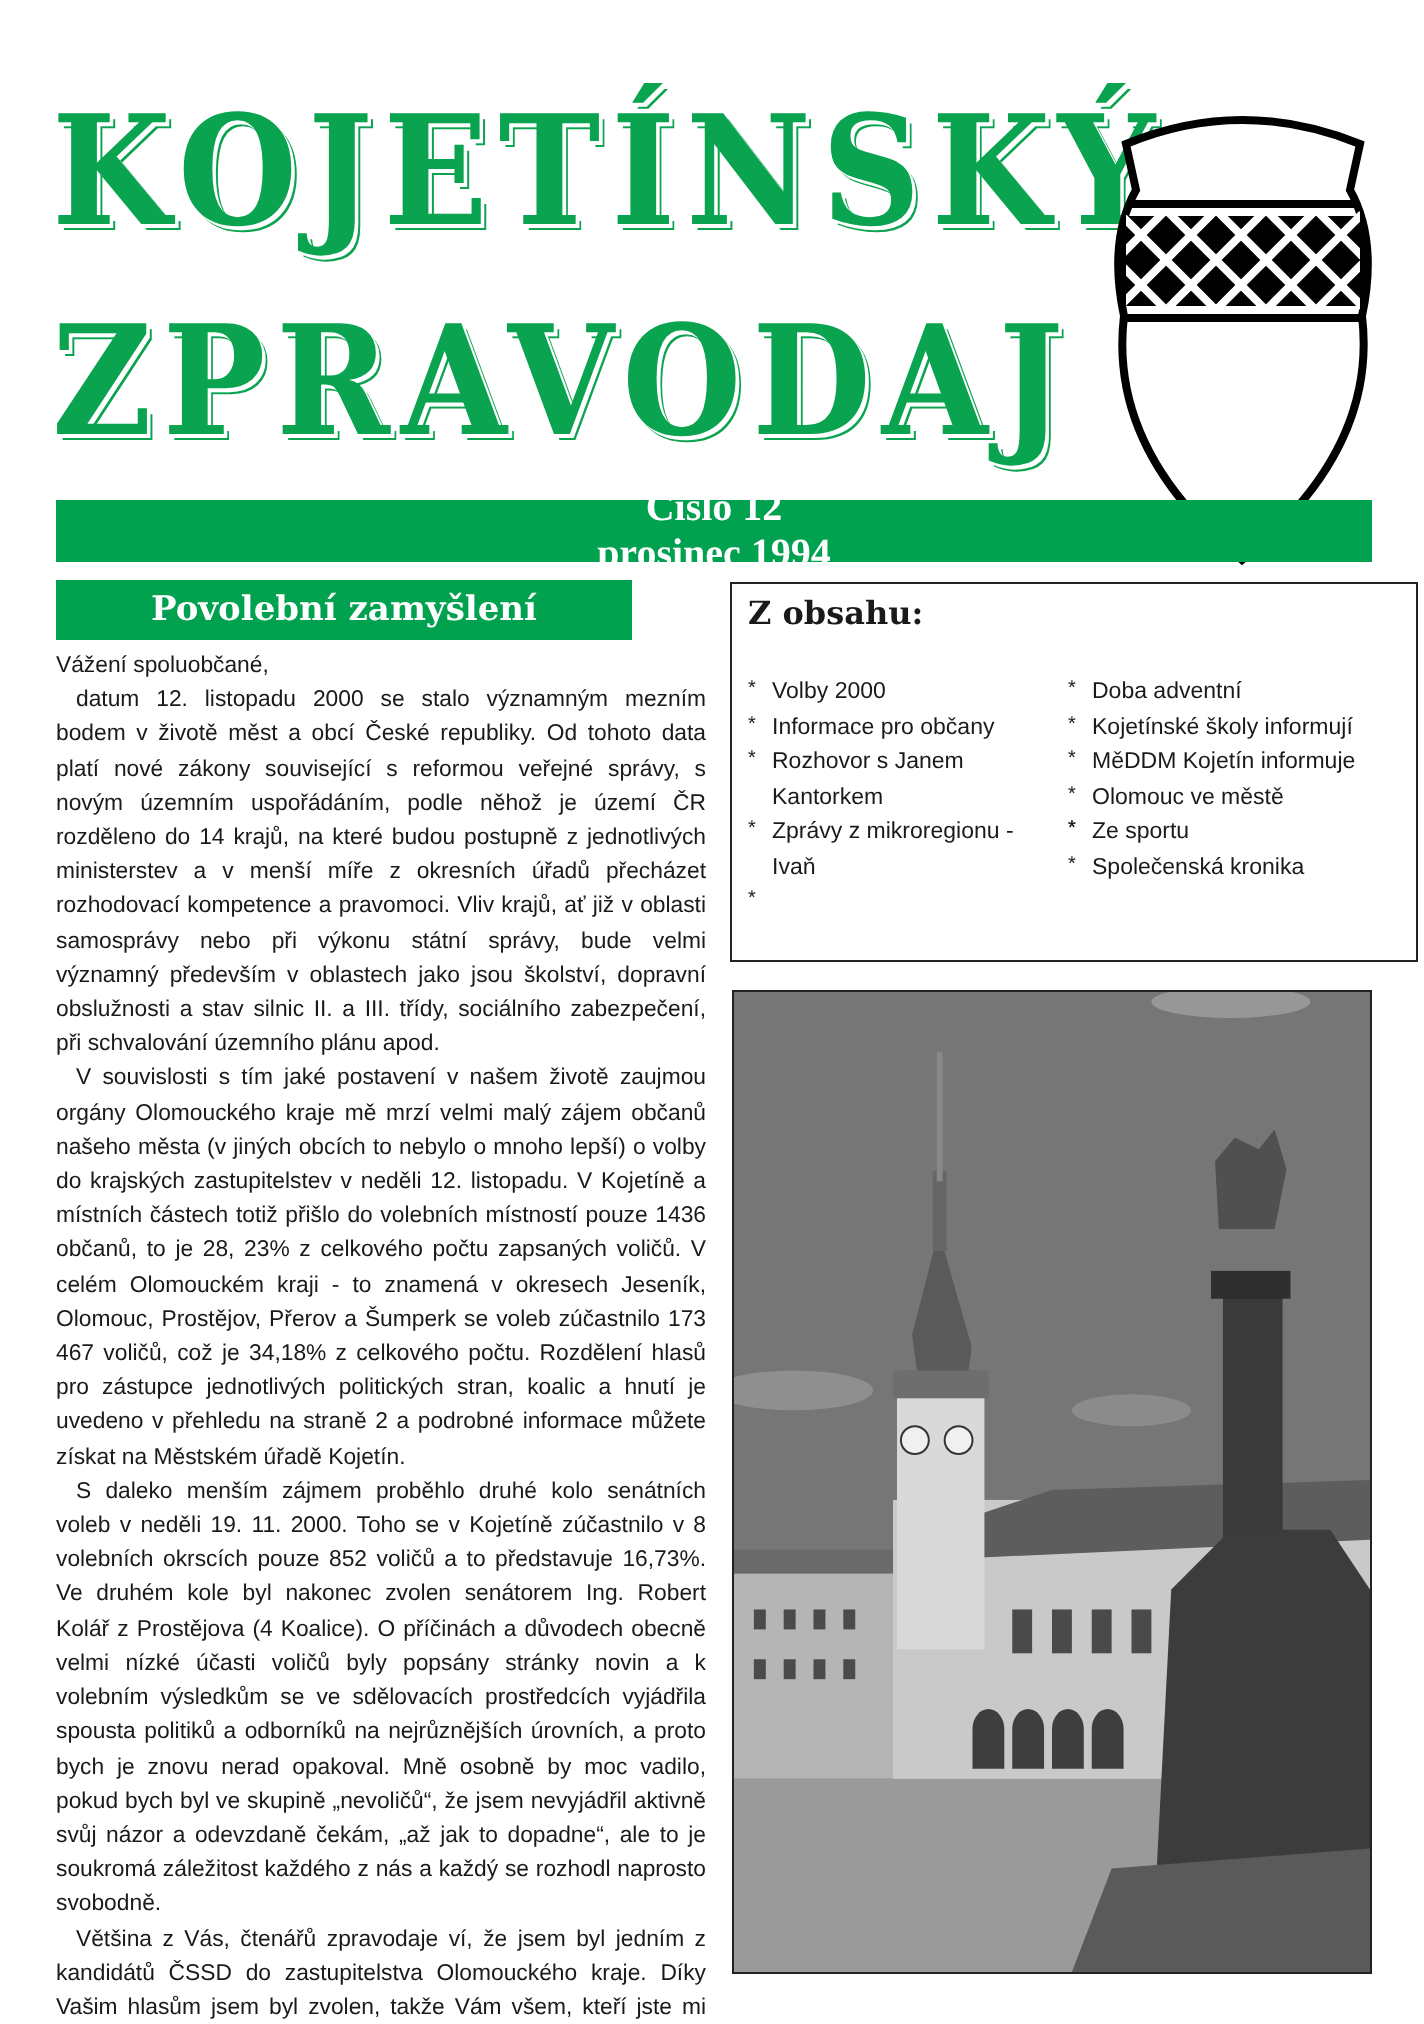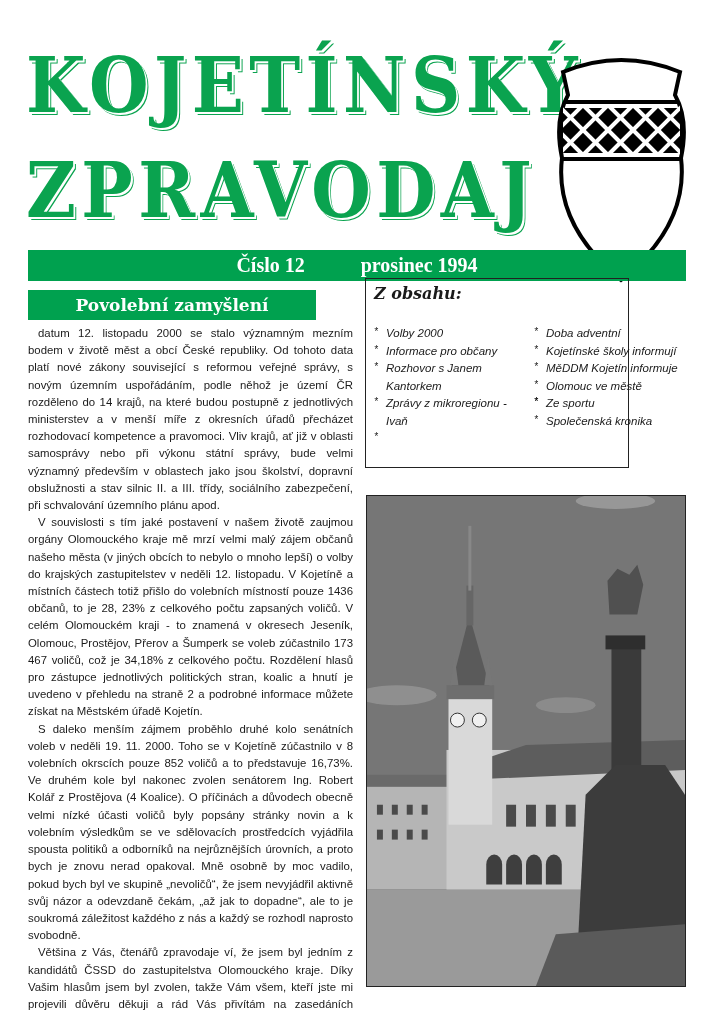--- a/index.html
+++ b/index.html
@@ -7,31 +7,31 @@
          font-family: "DejaVu Serif", serif; color: #1a1a1a; }
   .masthead { position: absolute; left: 26px; top: 48px; width: 520px; }
   .title-line { font-family: "DejaVu Serif", serif; font-weight: bold; color: #0aa34f;
                 font-size: 76px; letter-spacing: 6px; line-height: 1; white-space: nowrap;
                 text-shadow: 2px 2px 0 #ffffff, 3px 3px 0 #0aa34f; transform: scaleX(0.9); transform-origin: left; }
   .title-line.l1 { position: absolute; top: 0; }
   .title-line.l2 { position: absolute; top: 105px; }
   .shield { position: absolute; left: 553px; top: 50px; width: 137px; height: 234px; }
   .issue-bar { position: absolute; left: 28px; top: 250px; width: 658px; height: 31px; background: #00a14f;
                color: #fff; font-family: "Liberation Serif", serif; font-weight: bold; font-size: 20px;
-               display: flex; align-items: center; justify-content: center; }
+               display: flex; align-items: center; justify-content: center; flex-direction: column; }
   .issue-bar span { margin: 0 28px; }
   .article-head { position: absolute; left: 28px; top: 290px; width: 288px; height: 30px; background: #00a14f;
                   color: #fff; font-family: "DejaVu Serif", serif; font-weight: bold; font-size: 17px;
                   display: flex; align-items: center; justify-content: center; }
   .article { position: absolute; left: 28px; top: 325px; width: 325px; font-family: "Liberation Sans", sans-serif;
              font-size: 11.4px; line-height: 17.2px; text-align: justify; color: #1a1a1a; }
   .article p { margin: 0; text-indent: 10px; }
   .article p.greet { text-indent: 0; }
-  .contents { position: absolute; left: 365px; top: 278px; width: 264px; height: 190px; border: 1.5px solid #222;
-              box-sizing: border-box; font-style: italic; }
+  .contents { position: absolute; left: 365px; top: 291px; width: 344px; height: 190px; border: 1.5px solid #222;
+              box-sizing: border-box; }
   .contents h2 { margin: 0; position: absolute; left: 8px; top: 5px; font-family: "DejaVu Serif", serif;
                  font-weight: bold; font-size: 16px; }
   .contents .col { position: absolute; top: 46px; list-style: none; margin: 0; padding: 0;
                    font-family: "Liberation Sans", sans-serif; font-size: 11.5px; line-height: 17.5px; }
   .contents .col.c1 { left: 8px; width: 150px; }
   .contents .col.c2 { left: 168px; width: 148px; }
   .contents li { padding-left: 12px; position: relative; }
   .contents li .bullet { position: absolute; left: 0; top: -2px; font-size: 10px; }
   .photo { position: absolute; left: 366px; top: 495px; width: 320px; height: 492px; border: 1.5px solid #222;
            box-sizing: border-box; overflow: hidden; background: linear-gradient(#6f6f6f, #8a8a8a 45%, #a5a5a5 60%, #7b7b7b 100%); }
@@ -79,20 +79,21 @@
 </div>
 
 <div class="issue-bar">
   <span>Číslo 12</span>
   <span>prosinec  1994</span>
 </div>
 
 <div class="article-head">Povolební zamyšlení</div>
 
 <div class="article">
+  <p class="greet">Vážení spoluobčané,</p>
   <p>datum 12. listopadu 2000 se stalo významným mezním bodem v životě měst a obcí České republiky. Od tohoto data platí nové zákony související s reformou veřejné správy, s novým územním uspořádáním, podle něhož je území ČR rozděleno do 14 krajů, na které budou postupně z jednotlivých ministerstev a v menší míře z okresních úřadů přecházet rozhodovací kompetence a pravomoci. Vliv krajů, ať již v oblasti samosprávy nebo při výkonu státní správy, bude velmi významný především v oblastech jako jsou školství, dopravní obslužnosti a stav silnic II. a III. třídy, sociálního zabezpečení, při schvalování územního plánu apod.</p>
   <p>V souvislosti s tím jaké postavení v našem životě zaujmou orgány Olomouckého kraje mě mrzí velmi malý zájem občanů našeho města (v jiných obcích to nebylo o mnoho lepší) o volby do krajských zastupitelstev v neděli 12. listopadu. V Kojetíně a místních částech totiž přišlo do volebních místností pouze 1436 občanů, to je 28, 23% z celkového počtu zapsaných voličů. V celém  Olomouckém kraji - to znamená v okresech Jeseník, Olomouc, Prostějov, Přerov a Šumperk se voleb zúčastnilo 173 467 voličů, což je 34,18% z celkového počtu. Rozdělení hlasů pro zástupce jednotlivých politických stran, koalic a hnutí je uvedeno v přehledu na straně 2 a podrobné informace můžete získat na Městském úřadě Kojetín.</p>
   <p>S daleko menším zájmem proběhlo druhé kolo senátních voleb v neděli 19. 11. 2000. Toho se v Kojetíně zúčastnilo v 8 volebních okrscích pouze 852 voličů a to představuje 16,73%. Ve druhém kole byl nakonec zvolen senátorem Ing. Robert Kolář z Prostějova (4 Koalice). O příčinách a důvodech obecně velmi nízké účasti  voličů byly popsány stránky novin a k volebním výsledkům se ve sdělovacích prostředcích vyjádřila spousta politiků a odborníků na nejrůznějších úrovních, a proto bych je znovu nerad opakoval.  Mně osobně by moc vadilo, pokud bych byl ve skupině „nevoličů“, že jsem nevyjádřil aktivně svůj názor a odevzdaně čekám, „až jak to dopadne“, ale to je soukromá záležitost každého z nás a každý se rozhodl naprosto svobodně.</p>
   <p>Většina z Vás, čtenářů zpravodaje ví, že jsem byl jedním z kandidátů ČSSD do zastupitelstva Olomouckého kraje. Díky Vašim hlasům jsem byl zvolen, takže Vám všem, kteří jste mi projevili důvěru děkuji a rád Vás přivítám na zasedáních Zastupitelstva města Kojetína, kde budu pravidelně informovat o dění v orgánech kraje a o postupu reformy veřejné správy.</p>
 
 </div>
 
 <div class="contents">
   <h2>Z obsahu:</h2>
   <ul class="col c1">

